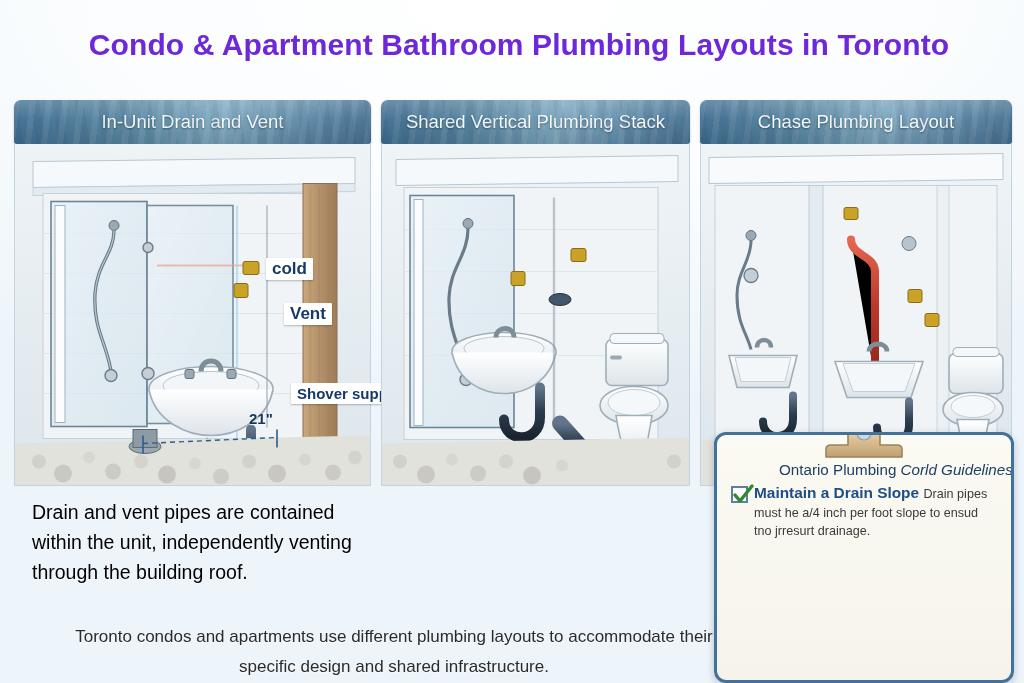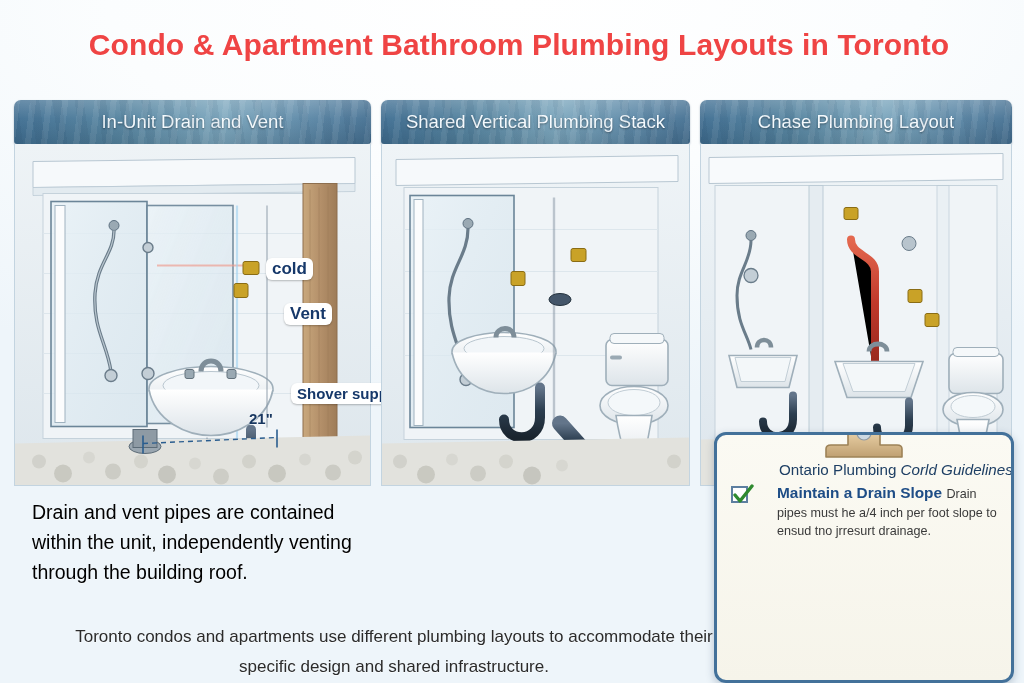--- a/index.html
+++ b/index.html
@@ -11,21 +11,21 @@
       linear-gradient(180deg, #fdfeff 0%, #f2f8fc 55%, #e6f0f7 100%);
     position: relative;
   }
   .stage { position: absolute; inset: 0; }
 
   
   .title {
     position: absolute; left: 0; right: 0; top: 28px;
     text-align: center;
     font-size: 30px; font-weight: bold;
-    color: #ef4444; letter-spacing: 0.1px;
+    color: #6d28d9; letter-spacing: 0.1px;
     text-shadow: 0 1px 1px rgba(255,255,255,.85);
     margin-left: 14px;
   }
 
   
   .panel { position: absolute; top: 100px; }
   .panel.p1 { left: 14px;  width: 357px; }
   .panel.p2 { left: 381px; width: 309px; }
   .panel.p3 { left: 700px; width: 312px; }
 
@@ -88,29 +88,29 @@
     color: #1e3f64; font-size: 15.2px; font-weight: normal;
     text-align: center; margin-bottom: 6px; white-space: nowrap; margin-left: 48px;
   }
   .cl-title em { font-style: italic; }
   .cl-item { display: flex; gap: 6px; margin-bottom: 4px; }
   .cl-box {
     flex: 0 0 auto; width: 17px; height: 17px; margin-top: 2px;
     border: 2px solid #5d7fa0; background: #ffffff; position: relative;
   }
   .cl-box svg { position: absolute; left: -1px; top: -4px; }
-  .cl-body { flex: 1 1 auto; min-width: 0; margin-left: 23px; }
+  .cl-body { flex: 1 1 auto; min-width: 0; }
   .cl-h { color: #1e4d86; font-size: 15.4px; font-weight: bold; line-height: 18px; white-space: nowrap; }
   .cl-s { color: #3a3a3a; font-size: 12.6px; line-height: 15.5px; }
 
   
   .tag {
     position: absolute;
     background: #ffffff; color: #16386a;
-    font-weight: bold; border-radius: 6px;
+    font-weight: bold; border-radius: 1px;
     box-shadow: 0 1px 2px rgba(0,0,0,.25);
     padding: 1px 6px; white-space: nowrap; text-align: center;
   }
   .tag-cold   { left: 266px; top: 258px; font-size: 17px; }
   .tag-vent   { left: 284px; top: 303px; font-size: 17px; }
   .tag-shower { left: 291px; top: 383px; font-size: 15px; line-height: 17px; padding: 2px 6px; }
   .dim {
     position: absolute; left: 249px; top: 410px;
     color: #17365f; font-size: 15px; font-weight: bold;
     text-shadow: 0 1px 1px rgba(255,255,255,.8);

